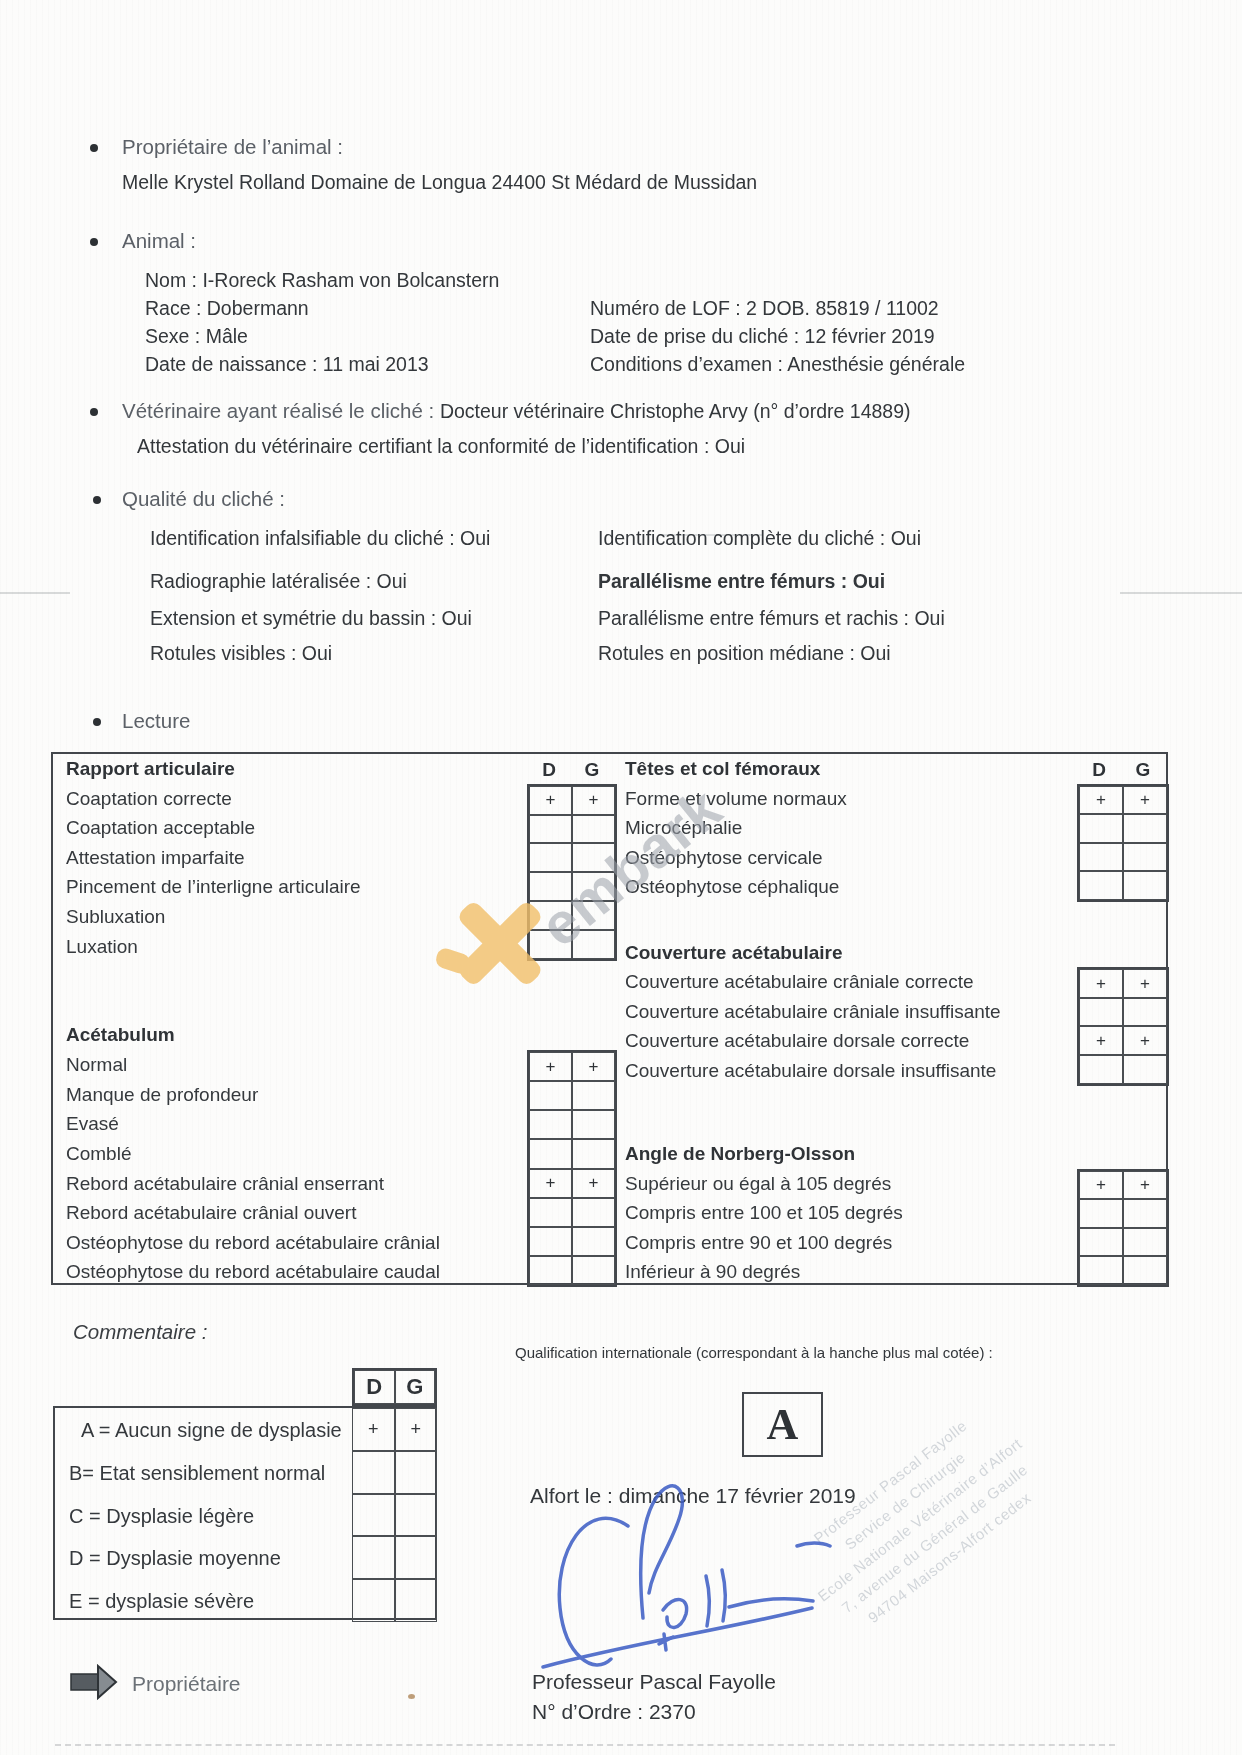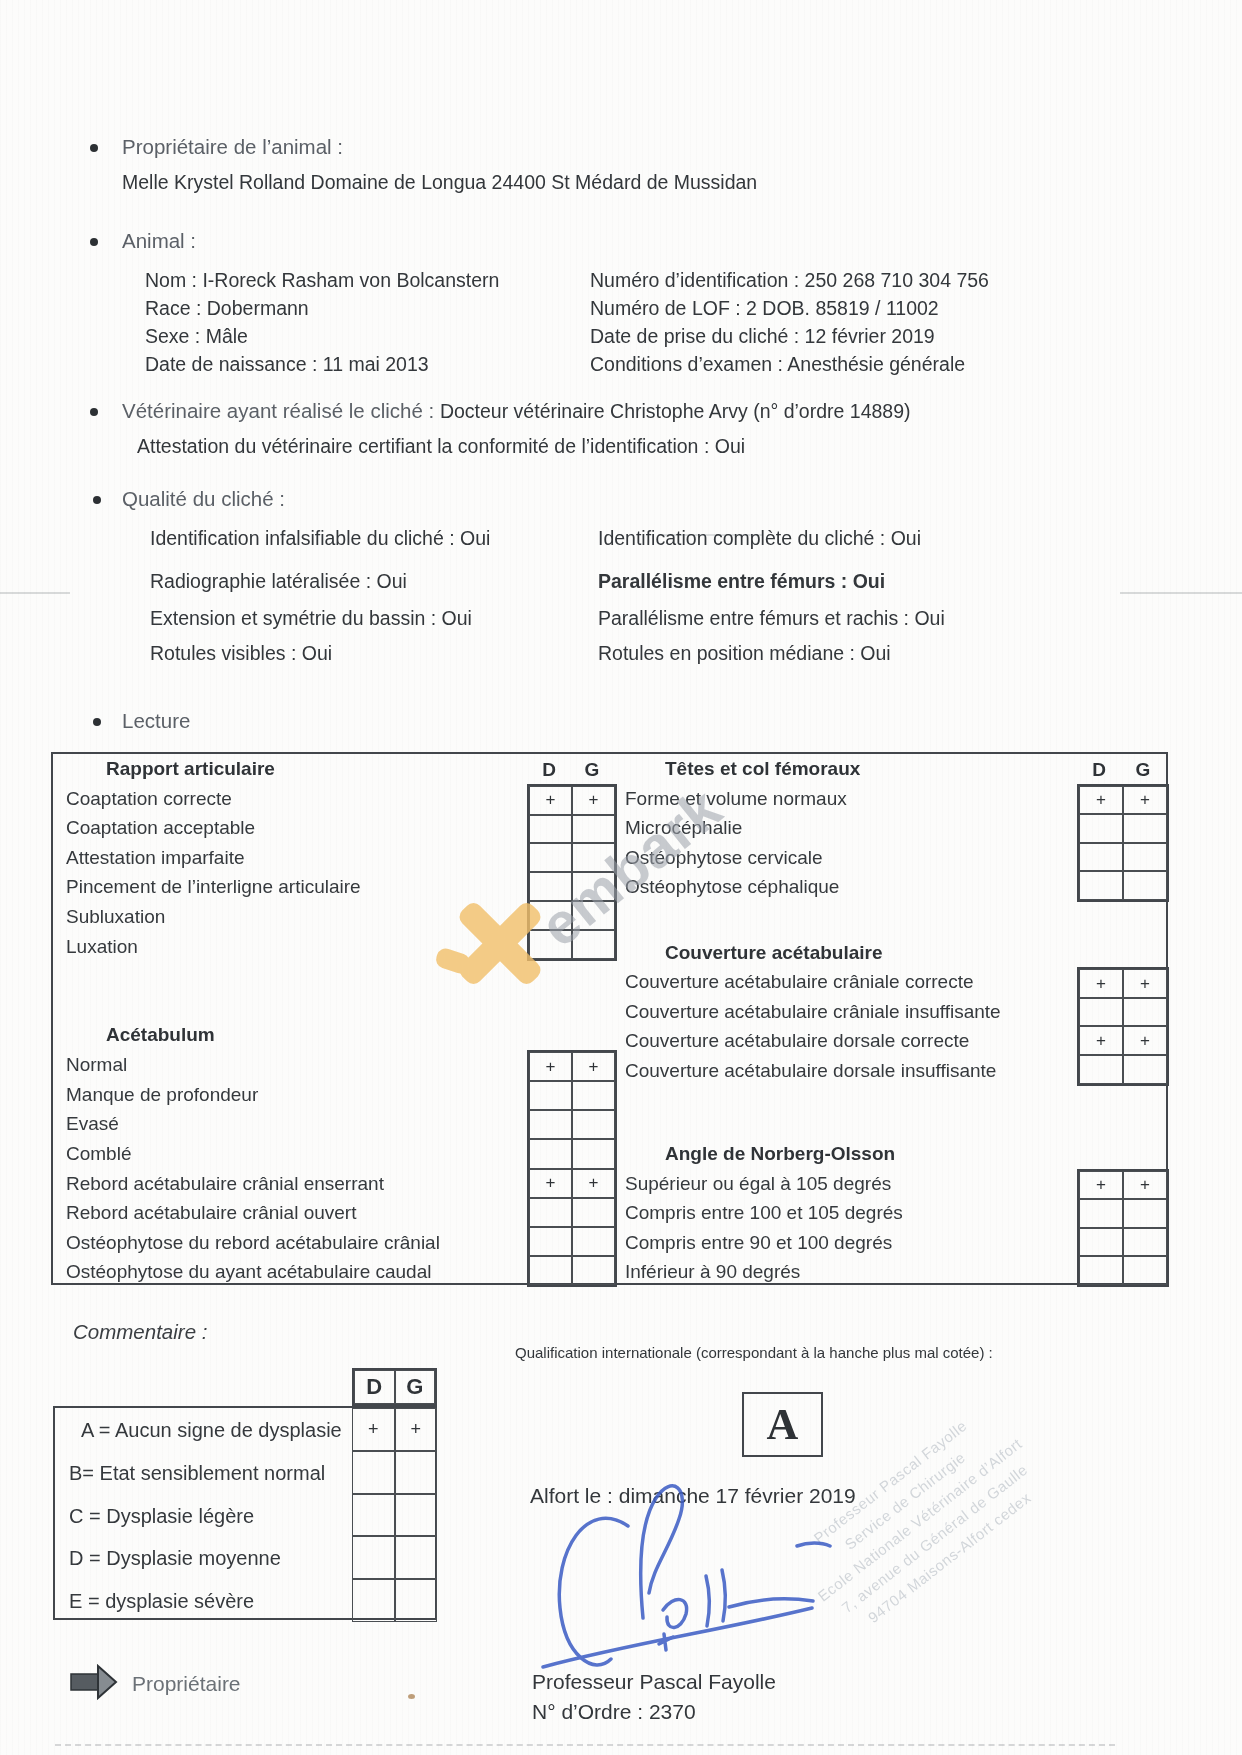--- a/index.html
+++ b/index.html
@@ -10,21 +10,21 @@
   .abs{position:absolute;}
   .gray{color:#5b6067;}
   .dark{color:#33373b;}
   .t19{font-size:19.5px;line-height:1.25;white-space:nowrap;}
   .t20{font-size:20.5px;line-height:1.25;white-space:nowrap;}
   .dot{width:8px;height:8px;border-radius:50%;background:#2c3034;}
   .title{left:0;right:0;top:62px;text-align:center;font-style:italic;font-weight:700;
     font-size:21.5px;color:#4c5158;letter-spacing:.4px;}
   .tbl{left:51px;top:752px;width:1117px;height:533px;border:2px solid #43474c;box-sizing:border-box;}
   .tbl .lbl{position:absolute;font-size:19px;line-height:20px;white-space:nowrap;color:#35393d;}
-  .tbl .hdr{font-weight:700;color:#2f3337;margin-left:40px;}
+  .tbl .hdr{font-weight:700;color:#2f3337;}
   .gridbox{position:absolute;border:2px solid #43474c;box-sizing:border-box;display:grid;}
   .cell{border:1px solid #4a4e52;display:flex;align-items:center;justify-content:center;
     font-size:17px;color:#303438;box-sizing:border-box;}
   .dgh{position:absolute;width:44px;text-align:center;font-weight:700;font-size:19px;color:#2f3337;}
   .comm{left:73px;top:1320px;font-style:italic;font-size:20.5px;color:#3a3e42;white-space:nowrap;}
   .grade{left:53px;top:1368px;width:384px;height:252px;}
   .grade .hdrbox{position:absolute;left:299px;top:0;width:85px;height:38px;border:2px solid #43474c;box-sizing:border-box;display:grid;grid-template-columns:1fr 1fr;}
   .grade .hdrbox .cell{font-size:22px;font-weight:700;}
   .grade .mainbox{position:absolute;left:0;top:38px;width:384px;height:214px;border:2px solid #43474c;box-sizing:border-box;}
   .qualif{left:515px;top:1338px;width:508px;font-size:15px;line-height:30px;color:#33373b;}
@@ -82,21 +82,21 @@
       <div class="lbl" style="left: 13px; top: 153.055px;">Subluxation</div>
       <div class="lbl" style="left: 13px; top: 182.666px;">Luxation</div>
       <div class="lbl hdr" style="left: 13px; top: 271.499px;">Acétabulum</div>
       <div class="lbl" style="left: 13px; top: 301.11px;">Normal</div>
       <div class="lbl" style="left: 13px; top: 330.721px;">Manque de profondeur</div>
       <div class="lbl" style="left: 13px; top: 360.332px;">Evasé</div>
       <div class="lbl" style="left: 13px; top: 389.943px;">Comblé</div>
       <div class="lbl" style="left: 13px; top: 419.554px;">Rebord acétabulaire crânial enserrant</div>
       <div class="lbl" style="left: 13px; top: 449.165px;">Rebord acétabulaire crânial ouvert</div>
       <div class="lbl" style="left: 13px; top: 478.776px;">Ostéophytose du rebord acétabulaire crânial</div>
-      <div class="lbl" style="left: 13px; top: 508.387px;">Ostéophytose du ayant acétabulaire caudal</div>
+      <div class="lbl" style="left: 13px; top: 508.387px;">Ostéophytose du rebord acétabulaire caudal</div>
       <div class="gridbox" style="left: 474px; top: 29.611px; width: 90px; height: 177.666px; grid-template-columns: 1fr 1fr; grid-template-rows: repeat(6, 1fr);">
         <div class="cell">+</div>
         <div class="cell">+</div>
         <div class="cell"></div>
         <div class="cell"></div>
         <div class="cell"></div>
         <div class="cell"></div>
         <div class="cell"></div>
         <div class="cell"></div>
         <div class="cell"></div>
@@ -236,21 +236,20 @@
 
   <div class="abs artifact" style="left:0;top:592px;width:70px;"></div>
   <div class="abs artifact" style="left:663px;top:534px;width:100px;opacity:.8;"></div>
   <div class="abs artifact" style="left:1120px;top:592px;width:122px;"></div>
   <div class="abs bottomline"></div>
   <div class="abs speck"></div>
 <div class="abs t19 dark" style="left: 145px; top: 268px;">Nom : I-Roreck Rasham von Bolcanstern</div>
     <div class="abs t19 dark" style="left: 145px; top: 296px;">Race : Dobermann</div>
     <div class="abs t19 dark" style="left: 145px; top: 324px;">Sexe : Mâle</div>
     <div class="abs t19 dark" style="left: 145px; top: 352px;">Date de naissance : 11 mai 2013</div>
-    <div class="abs t19 dark" style="left: 590px; top: 268px;">Numéro d’identification : 250 268 710 304 756</div>
     <div class="abs t19 dark" style="left: 590px; top: 296px;">Numéro de LOF : 2 DOB. 85819 / 11002</div>
     <div class="abs t19 dark" style="left: 590px; top: 324px;">Date de prise du cliché : 12 février 2019</div>
     <div class="abs t19 dark" style="left: 590px; top: 352px;">Conditions d’examen : Anesthésie générale</div>
     <div class="abs t19 dark" style="left: 150px; top: 526px;">Identification infalsifiable du cliché : Oui</div>
     <div class="abs t19 dark" style="left: 150px; top: 569px;">Radiographie latéralisée : Oui</div>
     <div class="abs t19 dark" style="left: 150px; top: 606px;">Extension et symétrie du bassin : Oui</div>
     <div class="abs t19 dark" style="left: 150px; top: 641px;">Rotules visibles : Oui</div>
     <div class="abs t19 dark" style="left: 598px; top: 526px;">Identification complète du cliché : Oui</div>
     <div class="abs t19 dark" style="left: 598px; top: 569px; font-weight: bold;">Parallélisme entre fémurs : Oui</div>
     <div class="abs t19 dark" style="left: 598px; top: 606px;">Parallélisme entre fémurs et rachis : Oui</div>

